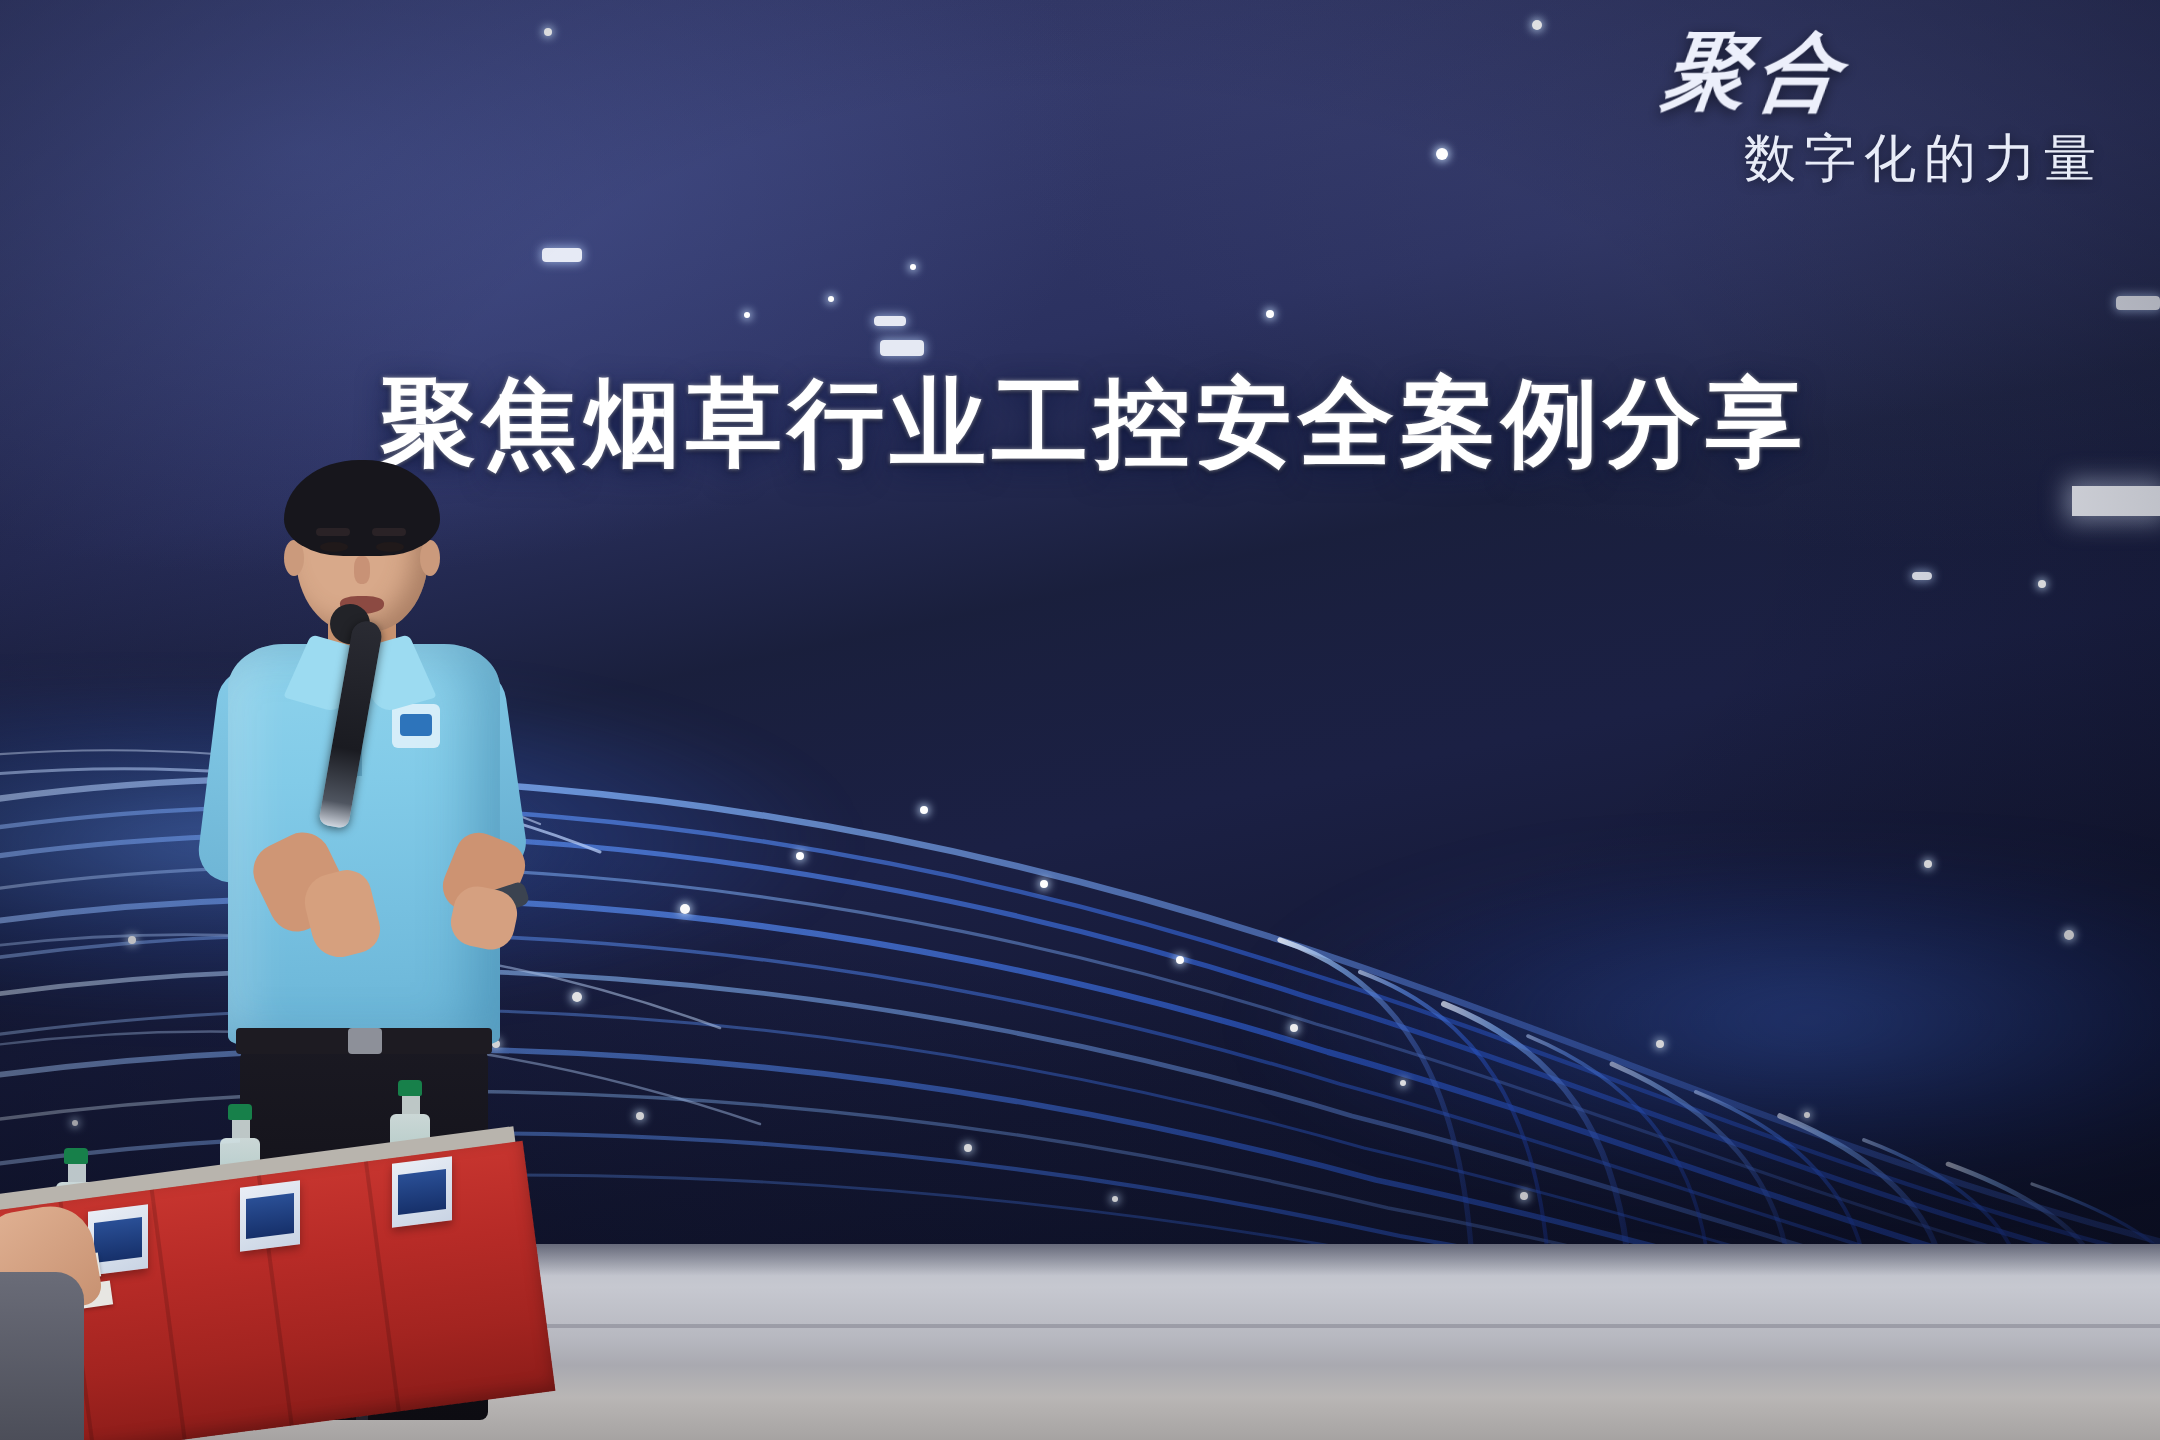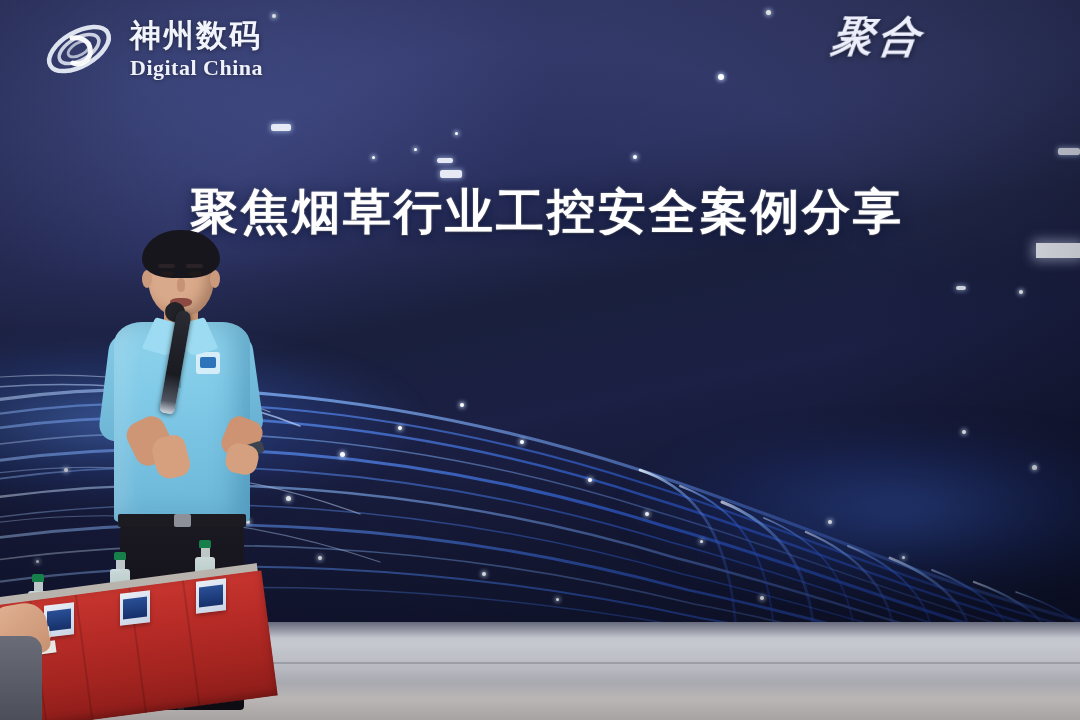--- a/index.html
+++ b/index.html
@@ -526,37 +526,24 @@
       <span class="dash" style="left:271px; top:124px; width:20px; height:7px;"></span>
       <span class="dash" style="left:440px; top:170px; width:22px; height:8px;"></span>
       <span class="dash" style="left:437px; top:158px; width:16px; height:5px;"></span>
       <span class="dash" style="left:1058px; top:148px; width:22px; height:7px;"></span>
       <span class="dash" style="left:956px;  top:286px; width:10px; height:4px;"></span>
     </div>
 
     <div class="edge-bar"></div>
     <div class="screen-vignette"></div>
 
-    <div class="logo-dc">
-      <svg class="logo-mark" viewBox="0 0 74 62" aria-hidden="true">
-        <g fill="none" stroke="#e8ecf8" stroke-linecap="round">
-          <ellipse cx="37" cy="31" rx="33" ry="17" transform="rotate(-30 37 31)" stroke-width="4.5" opacity="0.95"></ellipse>
-          <ellipse cx="37" cy="31" rx="22" ry="11" transform="rotate(-30 37 31)" stroke-width="3.6" opacity="0.85"></ellipse>
-          <ellipse cx="37" cy="31" rx="12" ry="6" transform="rotate(-30 37 31)" stroke-width="2.8" opacity="0.7"></ellipse>
-        </g>
-        <path d="M30,20 C42,18 50,26 48,36 C46,44 38,48 31,45" fill="none" stroke="#ffffff" stroke-width="5" stroke-linecap="round" opacity="0.95"></path>
-      </svg>
-      <div class="logo-words">
-        <span class="logo-cn">神州数码</span>
-        <span class="logo-en">Digital China</span>
-      </div>
-    </div>
 
     <div class="slogan">
       <div class="slogan-brush">聚合</div>
+      <div class="slogan-sub">数字化的力量</div>
     </div>
 
     <div class="slide-title">聚焦烟草行业工控安全案例分享</div>
   </div>
 
   <div class="floor">
     <div class="floor-shadow"></div>
     <div class="floor-seam"></div>
   </div>
 

